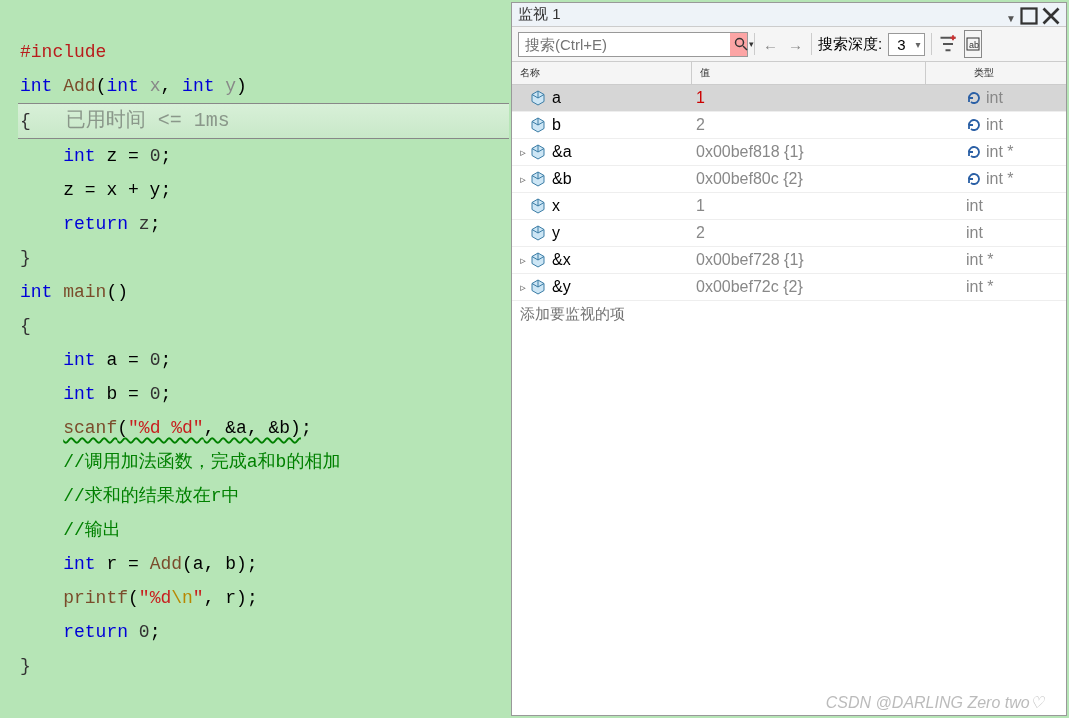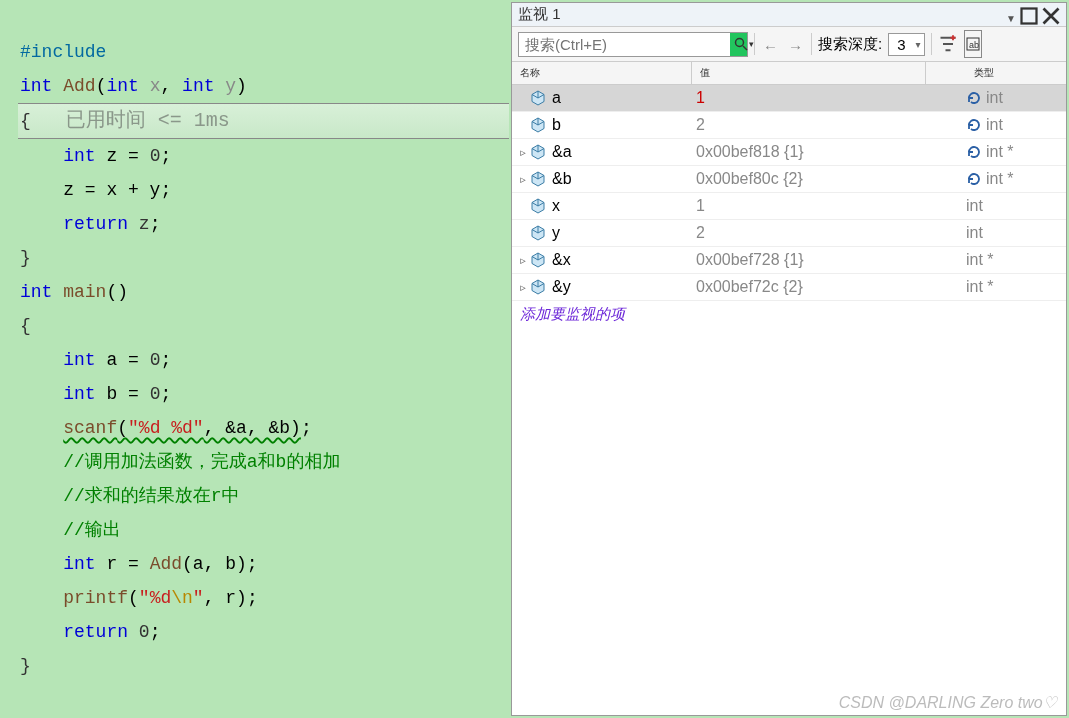--- a/index.html
+++ b/index.html
@@ -18,21 +18,21 @@
   background: #b6e5b6;
   padding: 35px 0 0 18px;
   position: relative;
   line-height: 34px;
 }
 .line { white-space: pre; padding-left: 2px; }
 .kw { color: #0000d8; }
 .fn { color: #7a4c2b; }
 .id { color: #888; }
 .num { color: #333; }
-.pp { color: #0369a1; }
+.pp { color: #b91c1c; }
 .str { color: #c81e1e; }
 .esc { color: #b88700; }
 .cmt { color: #008000; }
 .curly { color: #333; }
 .hint-line {
   background: linear-gradient(to bottom, #d8f0d8, #c8e8c8);
   border-top: 1px solid #888;
   border-bottom: 1px solid #888;
   position: relative;
 }
@@ -79,21 +79,21 @@
   align-items: center;
   padding: 3px 6px;
   font-family: "Segoe UI", sans-serif;
   font-size: 15px;
   border-bottom: 1px solid #ccc;
   background: #f5f5f5;
   gap: 6px;
 }
 .search-box {
   border: 1px solid #999;
-  background: #22c55e;
+  background: #fca5a5;
   display: flex;
   align-items: center;
   width: 230px;
 }
 .search-input {
   border: none;
   padding: 3px 6px;
   font-size: 15px;
   flex: 1;
   outline: none;
@@ -176,30 +176,29 @@
   width: 16px; height: 16px;
   display: inline-block;
   margin-right: 6px;
 }
 .cube svg { width: 16px; height: 16px; }
 .refresh {
   width: 16px; height: 16px;
   display: inline-block;
 }
 .add-item {
-  color: #6d28d9;
-  font-style: italic;
+  color: #737373;
   padding: 4px 8px;
   font-family: "Segoe UI", sans-serif;
   font-size: 15px;
 }
 .watermark {
   position: absolute;
   bottom: 6px;
-  right: 12px;
+  right: 25px;
   color: rgba(120,120,120,0.5);
   font-family: Arial, sans-serif;
   font-size: 16px;
   font-style: italic;
   z-index: 10;
 }
 </style>
 </head>
 <body>
 

